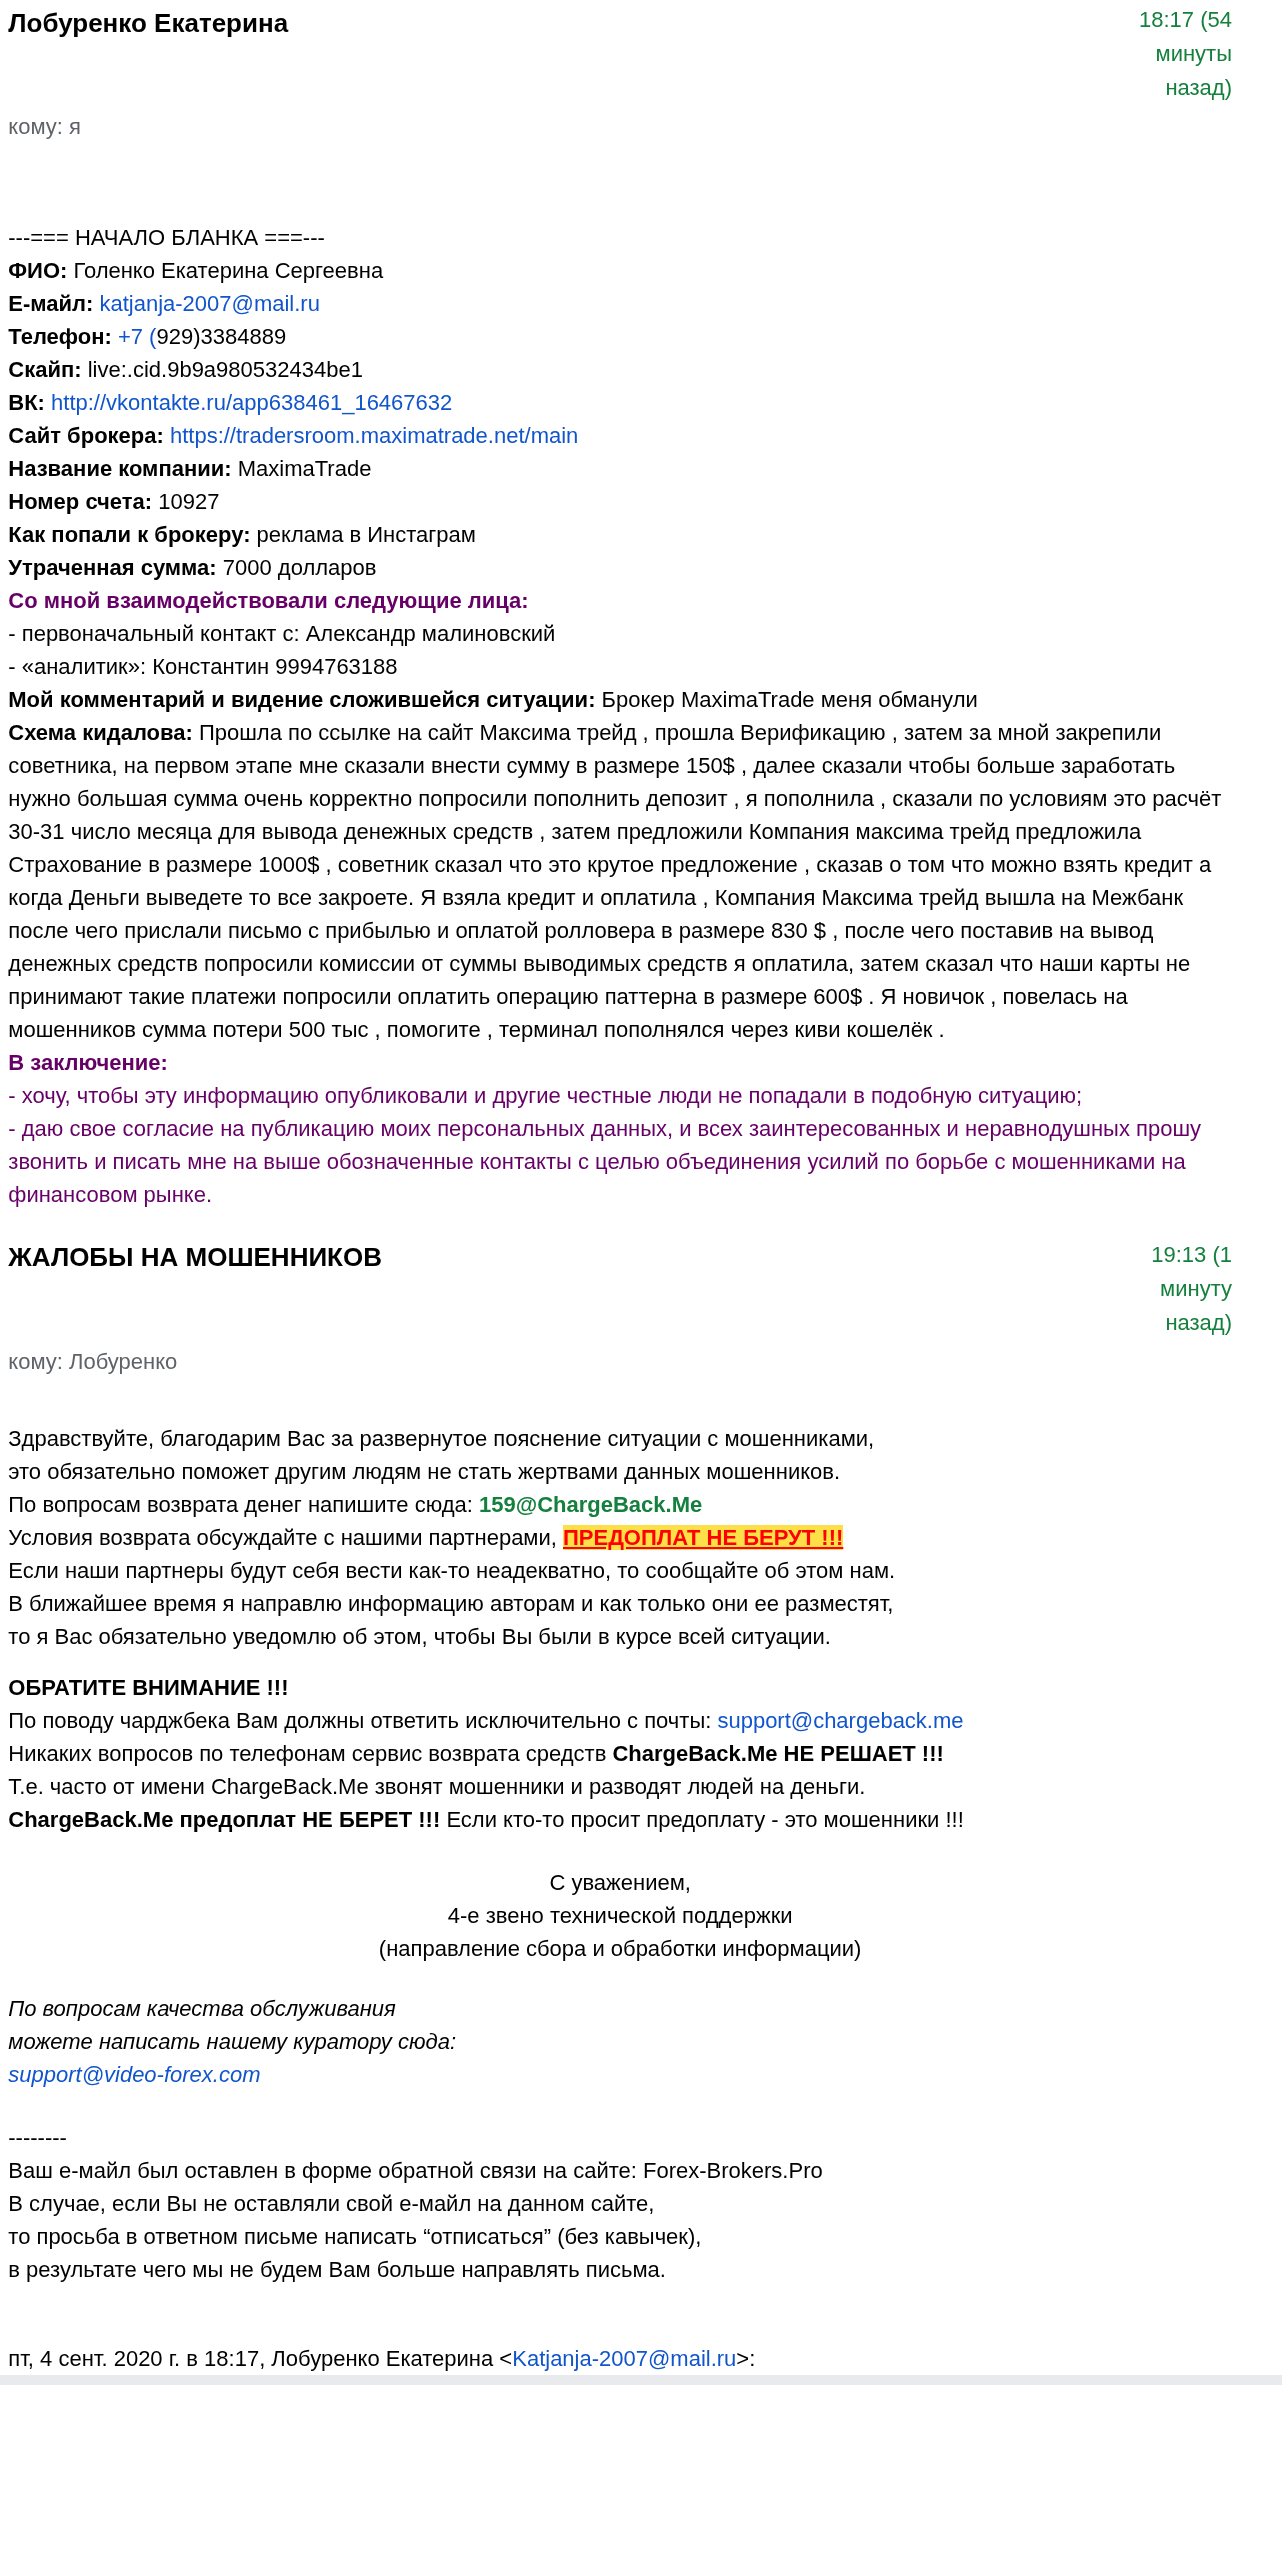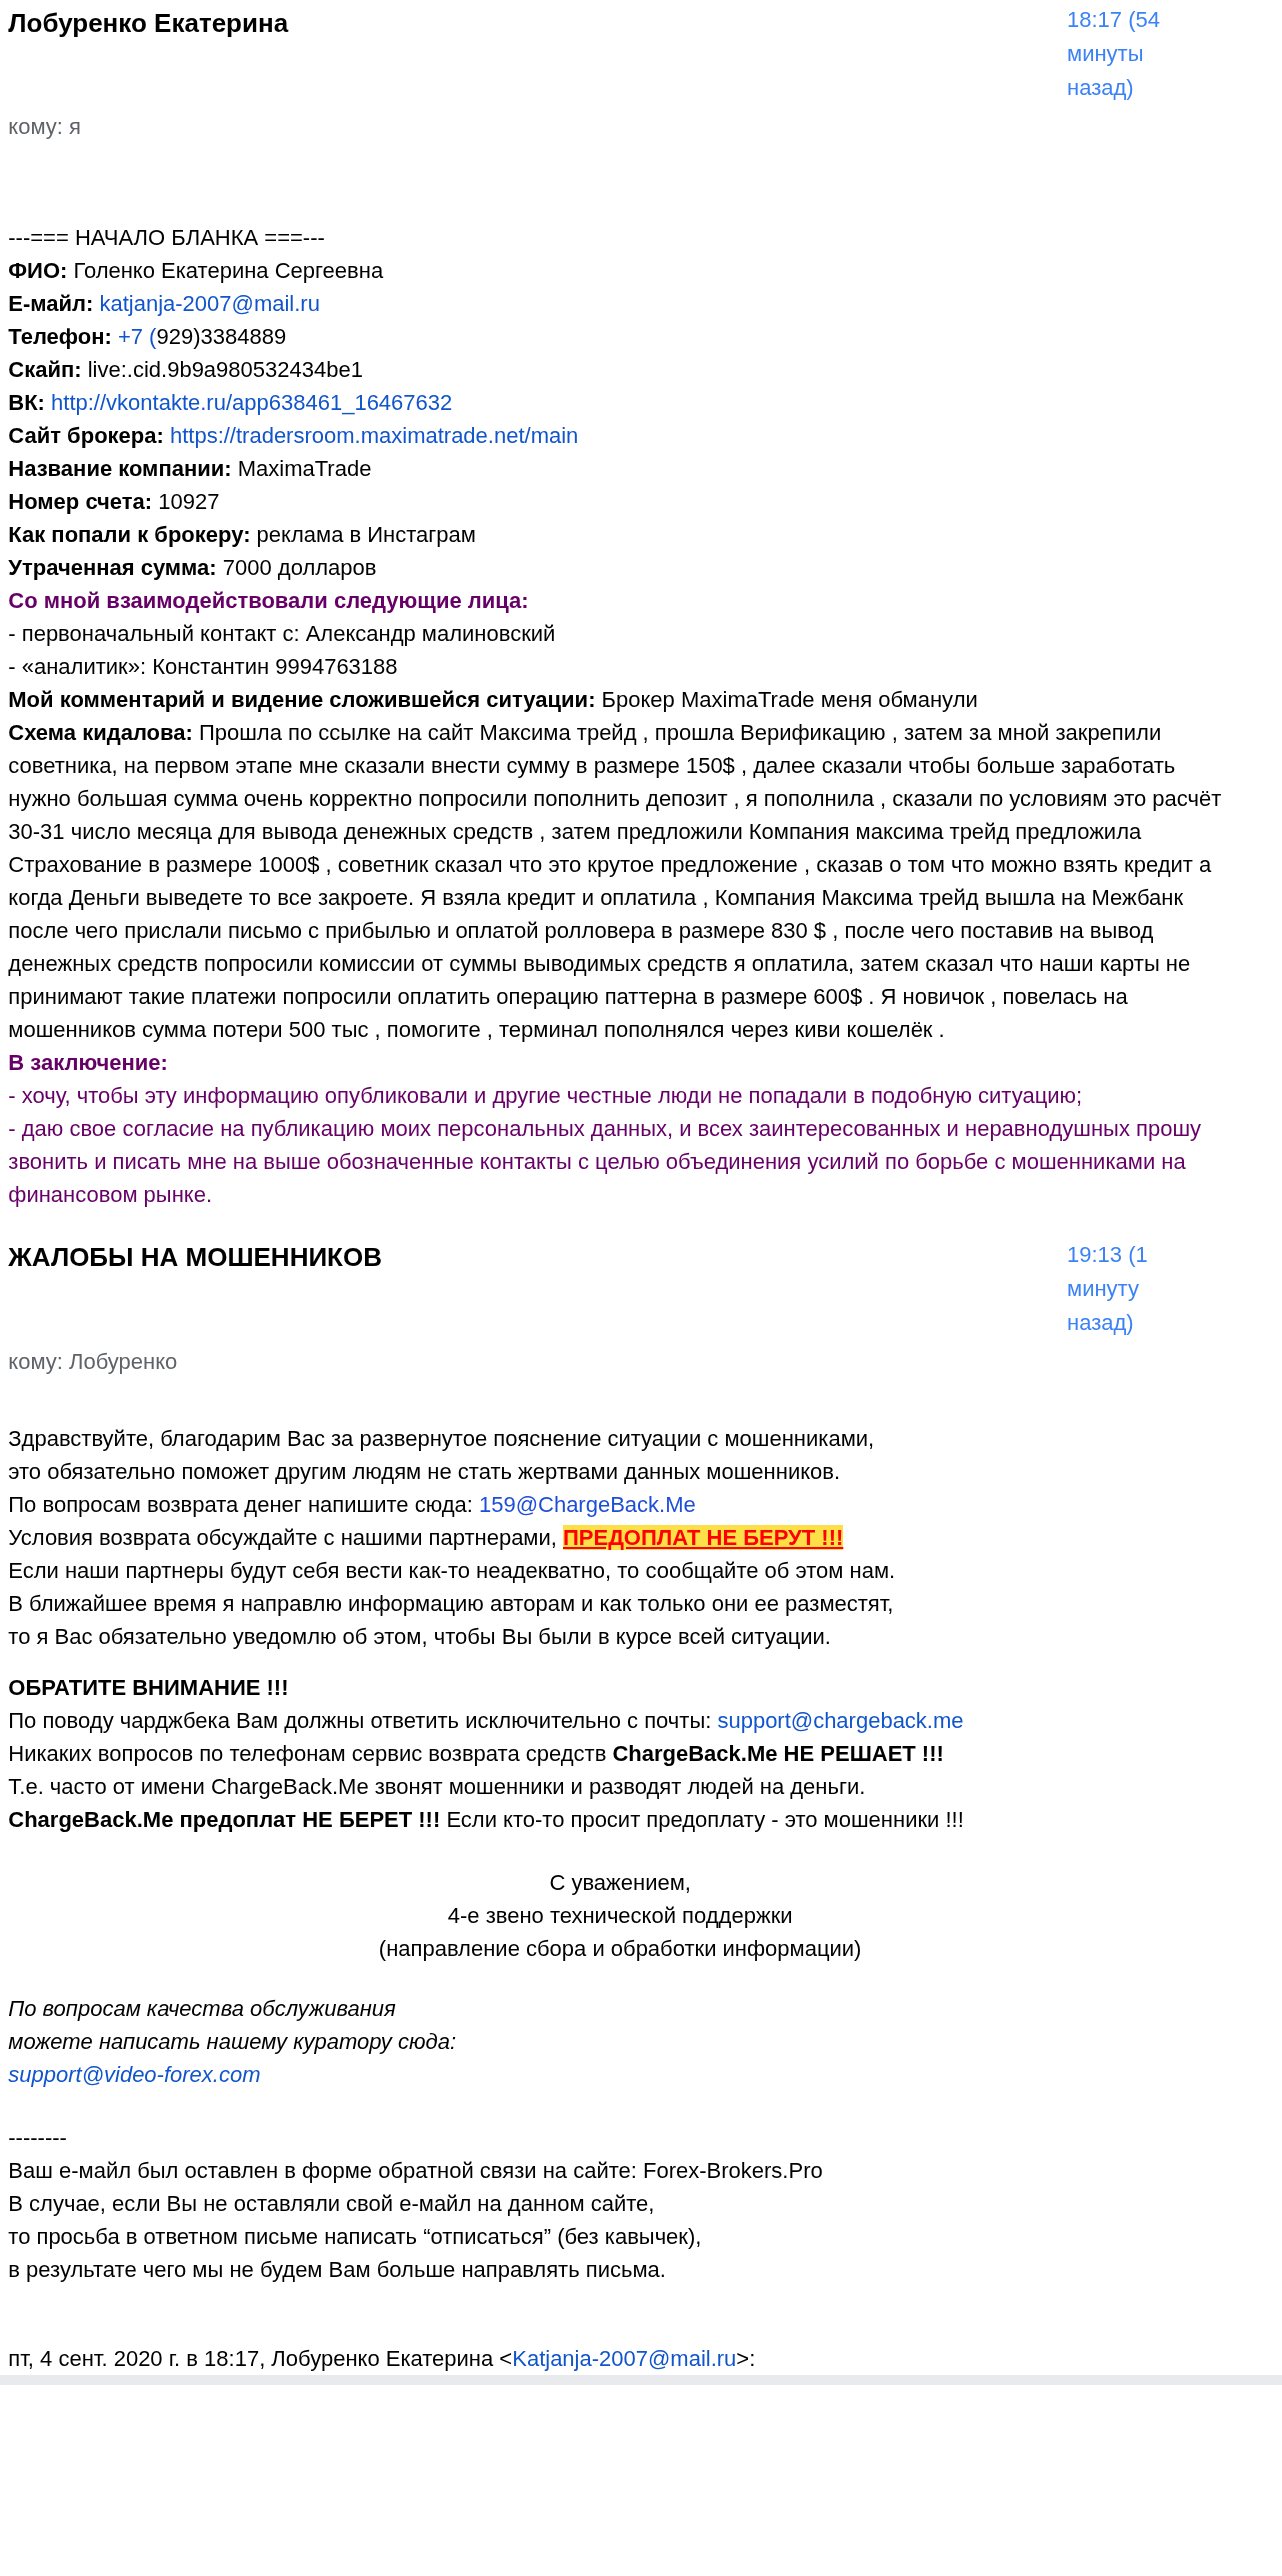--- a/index.html
+++ b/index.html
@@ -4,27 +4,27 @@
 <style>
   html,body{margin:0;padding:0;}
   body{
     width:1282px;height:2576px;overflow:hidden;background:#ffffff;
     font-family:"Liberation Sans","DejaVu Sans",sans-serif;
     font-size:22px;line-height:33px;color:#000;
   }
   .msg{padding-left:8.3px;padding-right:50px;}
   .msg-head{display:flex;justify-content:space-between;align-items:flex-start;}
   .sender{font-weight:bold;font-size:26px;line-height:36px;padding-top:5px;text-align:right;}
-  .time{color:#3b82f6;text-align:left;width:165px;line-height:34px;padding-top:3.3px;}
+  .time{color:#15803d;text-align:right;width:165px;line-height:34px;padding-top:3.3px;}
   .recipient{color:#5f6368;margin-top:5px;}
   .b{font-weight:bold;}
   .it{font-style:italic;}
   .purple{color:#660066;}
   .lnk{color:#1155cc;cursor:pointer;}
-  .lnk-bold{color:#1d4ed8;font-weight:normal;text-decoration:none;cursor:pointer;text-align:right;}
+  .lnk-bold{color:#15803d;font-weight:bold;text-decoration:none;cursor:pointer;text-align:right;}
   .hl{background:#fde047;color:#ff0000;font-weight:bold;text-decoration:underline;}
   .form-start{margin-top:78px;}
   #msg2{margin-top:23px;}
   .greet{margin-top:44px;}
   .attention{margin-top:18px;}
   .sig{margin-top:30px;text-align:center;}
   .curator{margin-top:27px;}
   .footer{margin-top:30px;}
   .attribution{margin-top:56px;}
   .quote-bar{height:10px;background:#e9eaee;margin-left:-8.3px;margin-right:-50px;margin-top:0;}

